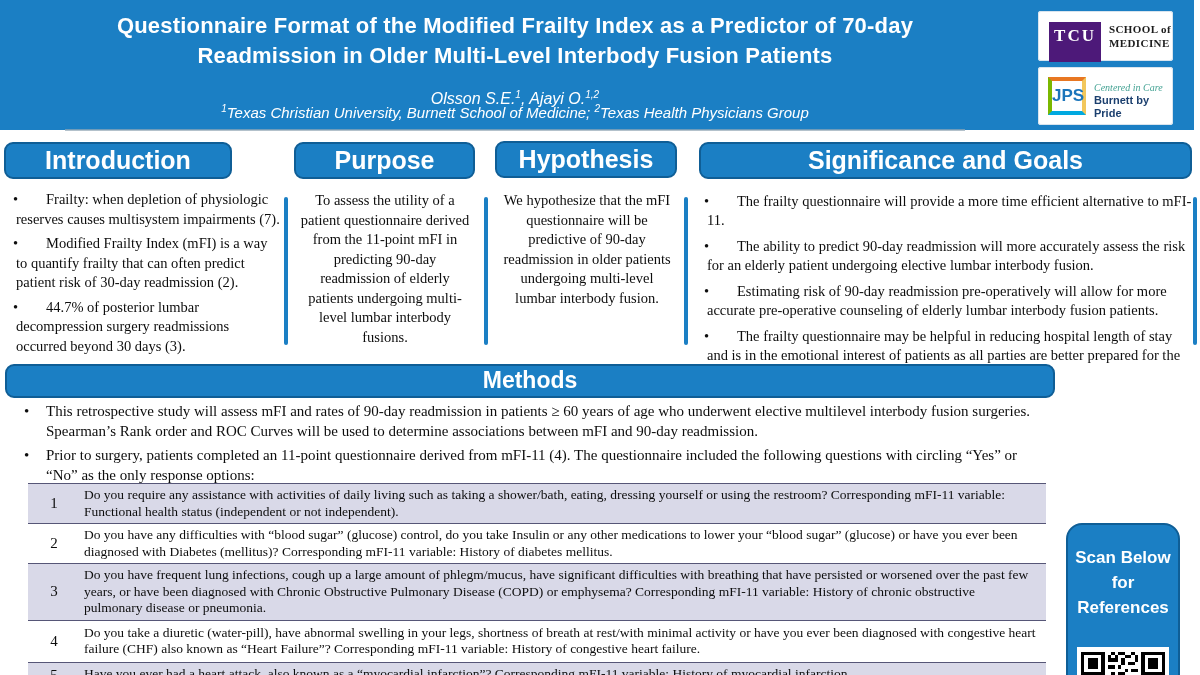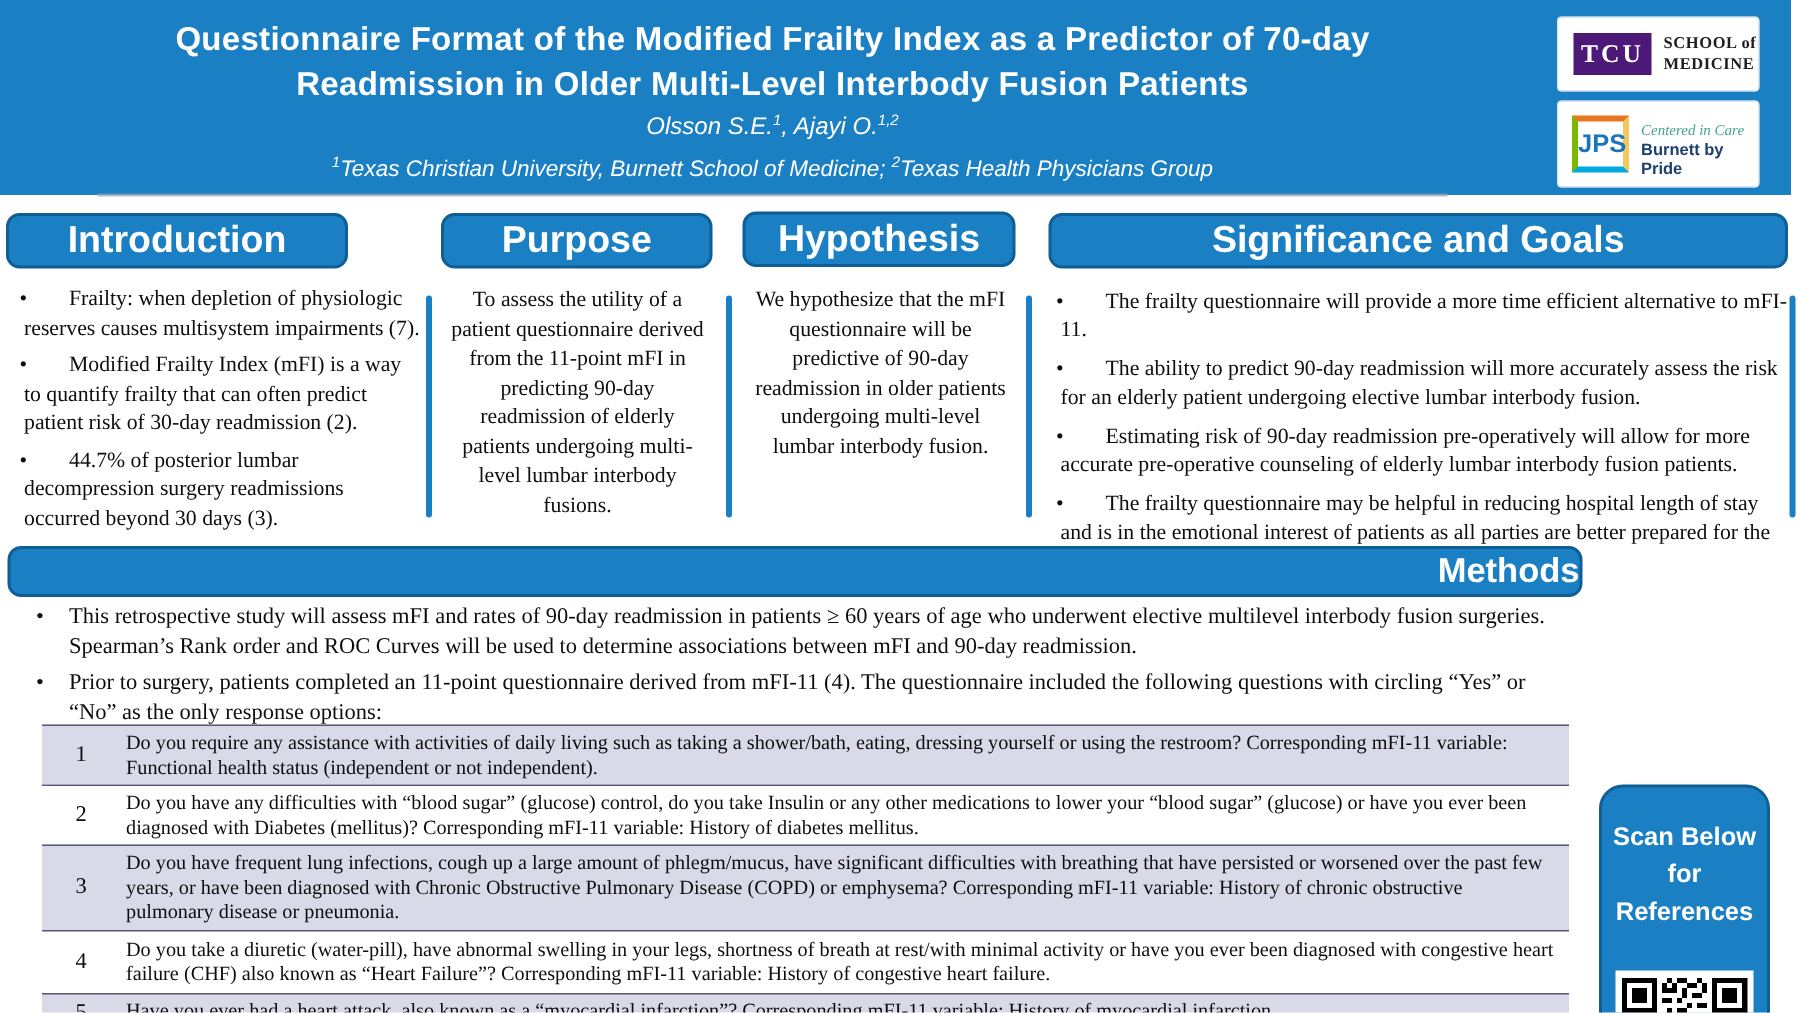--- a/index.html
+++ b/index.html
@@ -12,31 +12,31 @@
     width:1200px;height:675px;overflow:hidden;background:#ffffff;
     font-family:"Liberation Sans", sans-serif;position:relative;
   }
   .abs{position:absolute;}
   .serif{font-family:"Liberation Serif", serif;color:#0d0d0d;}
 
   
   #header{left:0;top:0;width:1194px;height:130px;background:var(--blue);}
   #title{left:40px;top:11px;width:950px;text-align:center;color:#fff;
     font-weight:bold;font-size:22px;line-height:30px;letter-spacing:.2px;}
-  #authors{left:40px;top:75px;width:950px;text-align:center;color:#fff;
+  #authors{left:40px;top:89px;width:950px;text-align:center;color:#fff;
     font-style:italic;font-size:16px;}
   #affiliations{left:40px;top:103px;width:950px;text-align:center;color:#fff;
     font-style:italic;font-size:15px;}
   #authors sup,#affiliations sup{font-size:10px;}
   #header-shadow{left:65px;top:129px;width:900px;height:2px;background:#93a7b5;opacity:.7;}
 
   .logo-box{left:1038px;width:135px;background:#fff;border-radius:3px;box-shadow:0 0 0 1px #d8e4ee inset;}
   #tcu-box{top:11px;height:50px;}
   #jps-box{top:67px;height:58px;}
-  .tcu-mark{position:absolute;left:11px;top:11px;width:52px;height:28px;background:#4d1979;
+  .tcu-mark{position:absolute;left:11px;top:11px;width:52px;height:40px;background:#4d1979;
     color:#fff;font-family:"Liberation Serif",serif;font-weight:bold;font-size:17px;
     text-align:center;line-height:28px;letter-spacing:2px;}
   .tcu-text{position:absolute;left:71px;top:11px;font-family:"Liberation Serif",serif;
     font-size:11px;font-weight:bold;color:#1d1d1d;line-height:14px;letter-spacing:.4px;}
   .jps-mark{position:absolute;left:10px;top:10px;width:30px;height:30px;background:#fff;
     border-top:4px solid #e87722;border-right:4px solid #f2c75c;
     border-bottom:4px solid #00a9e0;border-left:4px solid #7ab800;
     color:#1b75bb;font-weight:bold;font-size:17px;text-align:center;line-height:30px;}
   .jps-text{position:absolute;left:56px;top:14px;line-height:13px;}
   .jps-line1{color:#45a394;font-style:italic;font-size:10px;font-family:"Liberation Serif",serif;}
@@ -57,21 +57,21 @@
   #significance-body{left:701px;top:192px;width:491px;font-size:14.5px;line-height:19px;}
 
   .hbullet{position:relative;padding-left:6px;text-indent:30px;margin-bottom:5px;}
   .hbullet::before{content:"\2022";position:absolute;left:3px;top:0;text-indent:0;}
   #significance-body .hbullet{margin-bottom:7px;}
 
   .vdiv{width:4px;background:var(--blue);border-radius:2px;top:197px;height:148px;}
   #vdiv-1{left:284px;} #vdiv-2{left:484px;} #vdiv-3{left:684px;} #vdiv-4{left:1193px;}
 
   
-  #methods-bar{left:5px;top:364px;width:1050px;height:34px;font-size:23px;line-height:29px;text-align:right;}
+  #methods-bar{left:5px;top:364px;width:1050px;height:34px;font-size:23px;line-height:29px;}
   #methods-body{left:18px;top:401px;width:1024px;font-size:15px;line-height:20px;}
   .mbullet{position:relative;padding-left:28px;margin-bottom:4px;}
   .mbullet::before{content:"\2022";position:absolute;left:6px;top:0;}
 
   
   #qtable{left:28px;top:483px;width:1018px;}
   .trow{display:flex;border-top:1px solid #565677;align-items:center;box-sizing:border-box;background:#fff;}
   .trow.alt{background:var(--lav);}
   .trow:nth-child(1){min-height:36px;}
   .trow:nth-child(2){min-height:38px;}

